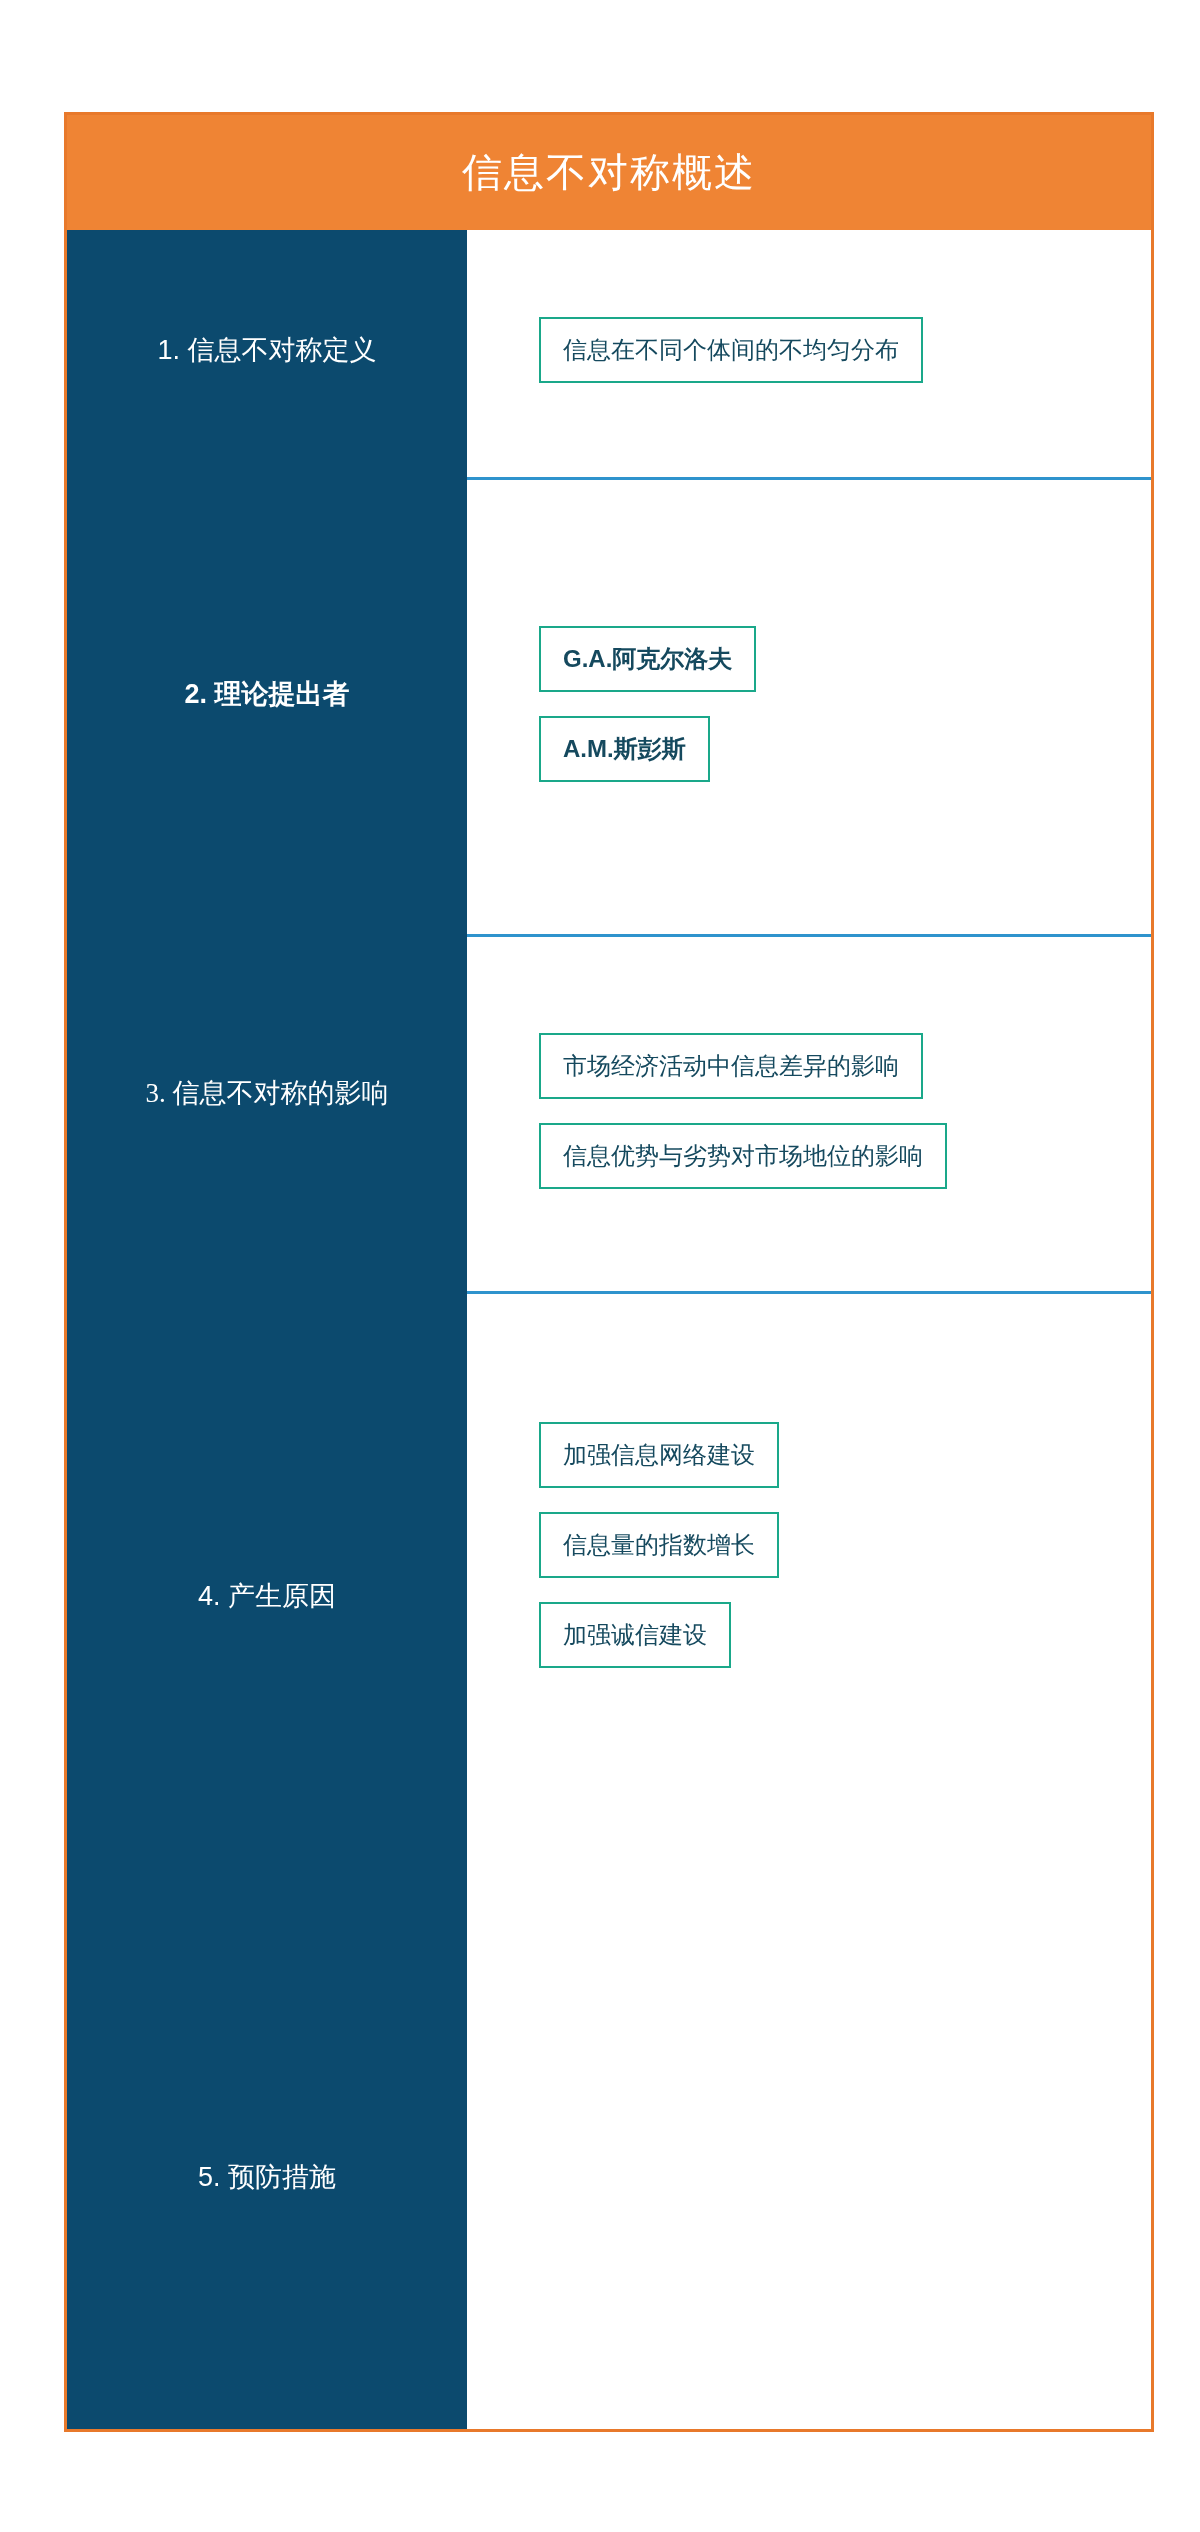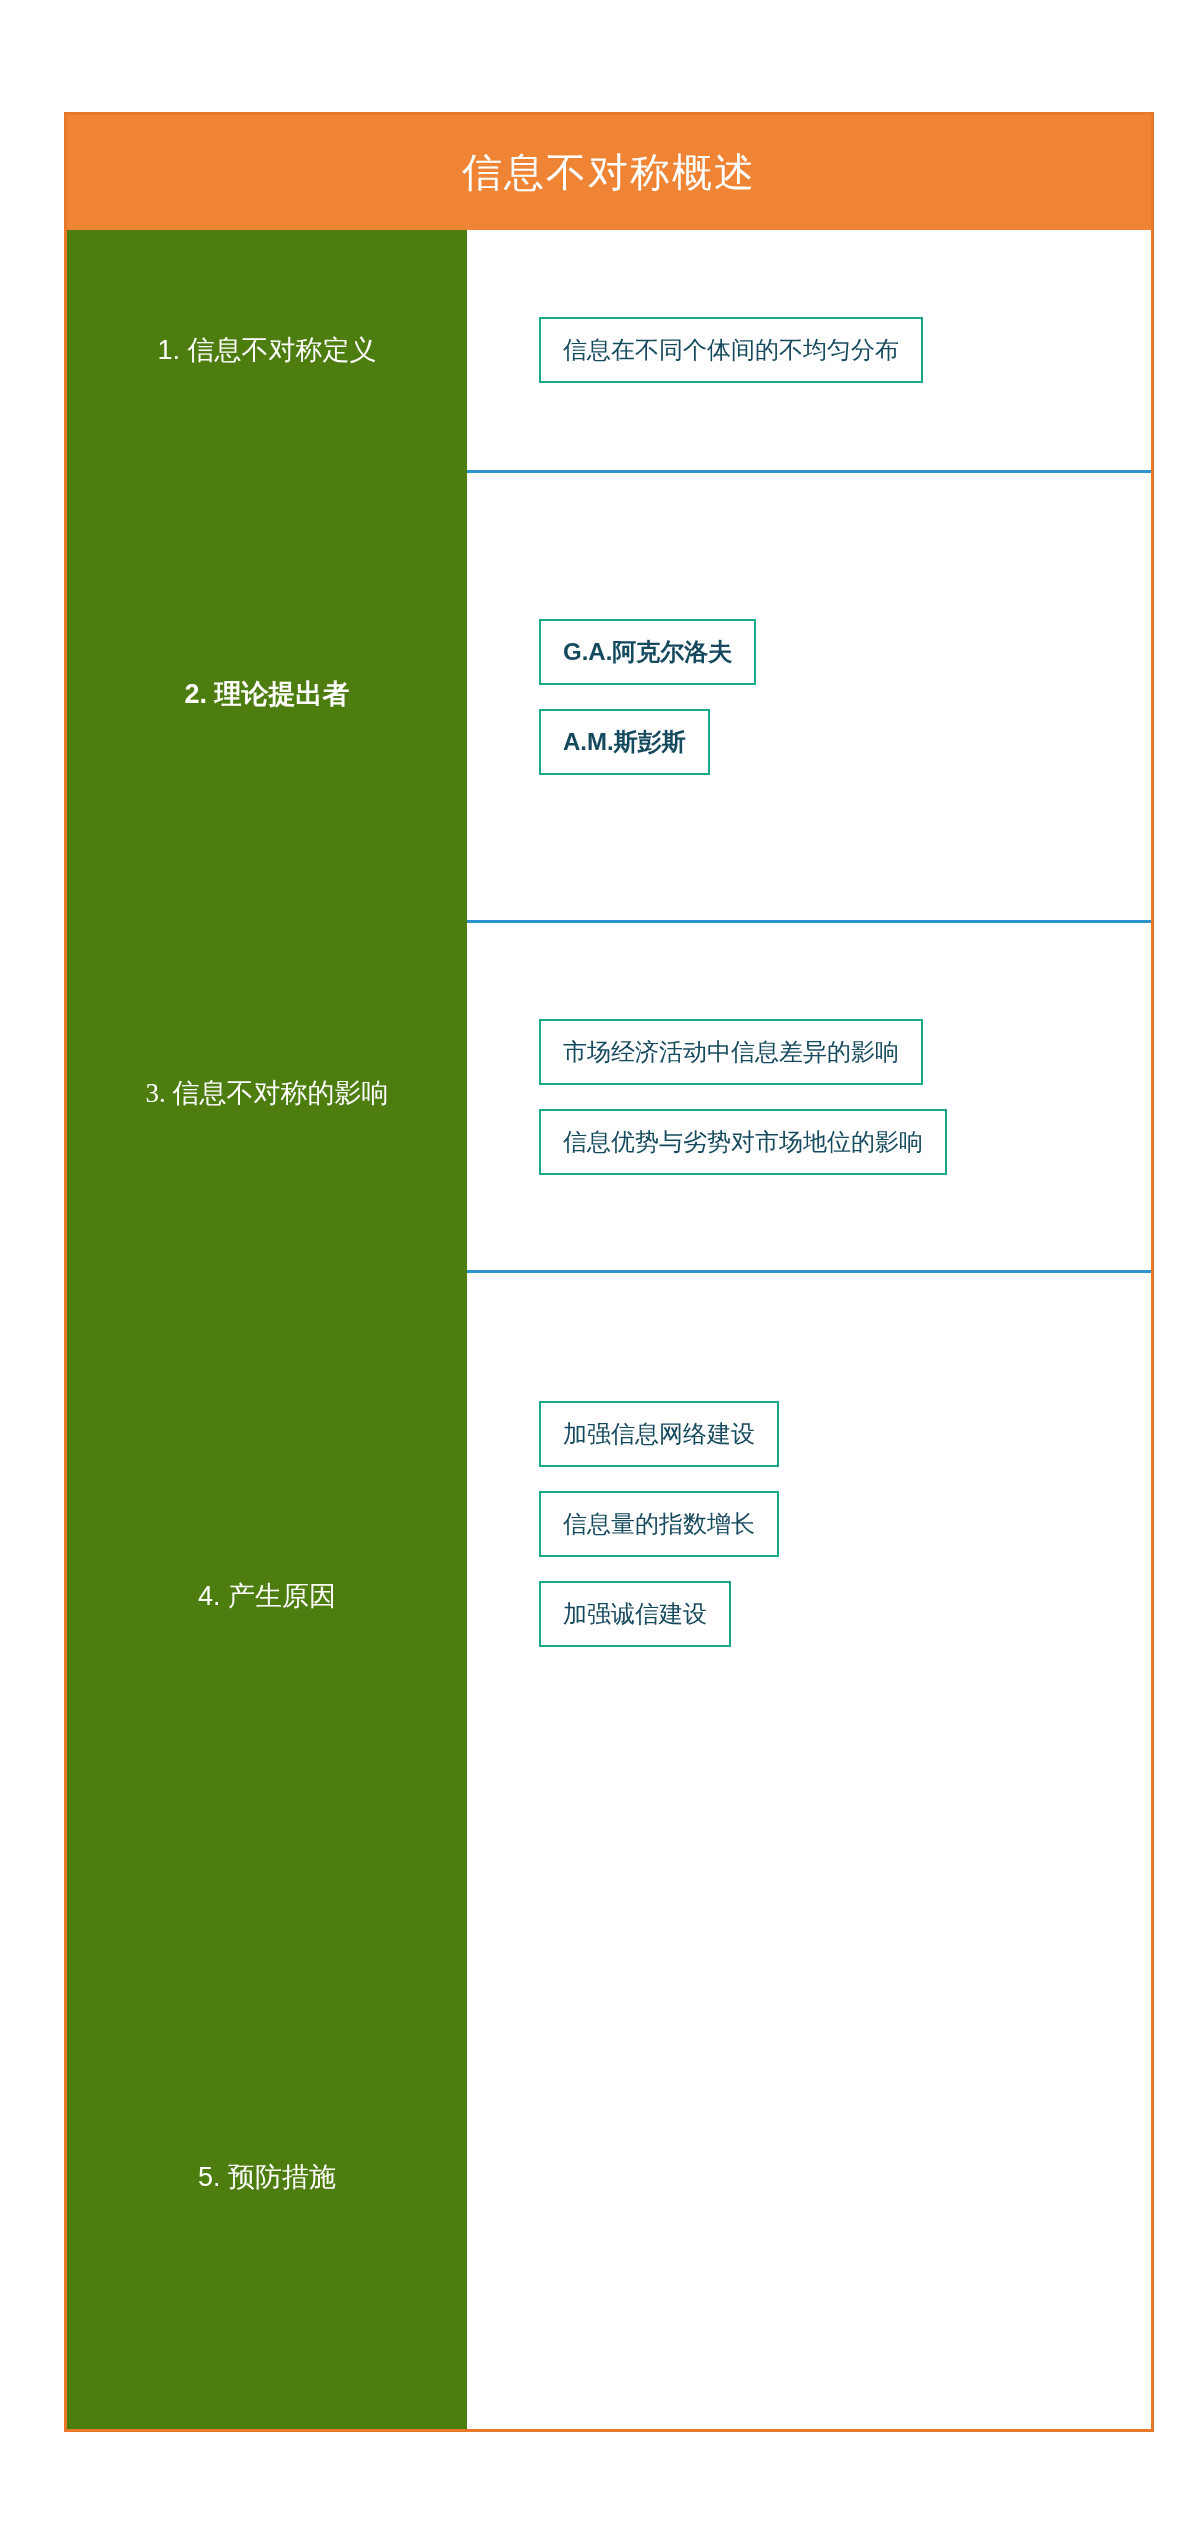--- a/index.html
+++ b/index.html
@@ -50,30 +50,31 @@
   }
 
   
   .body {
     display: flex;
     height: calc(100% - 115px);
     box-sizing: border-box;
   }
   .left-col {
     width: 400px;
-    background: #4d7c0f;
+    background: #0c4a6e;
     display: flex;
     flex-direction: column;
     flex: 0 0 400px;
   }
   .right-col {
     flex: 1 1 auto;
     background: #ffffff;
     display: flex;
     flex-direction: column;
+    gap: 7px;
   }
 
   
   .lrow {
     display: flex;
     align-items: center;
     justify-content: center;
     color: #ffffff;
     font-size: 27px;
     box-sizing: border-box;

